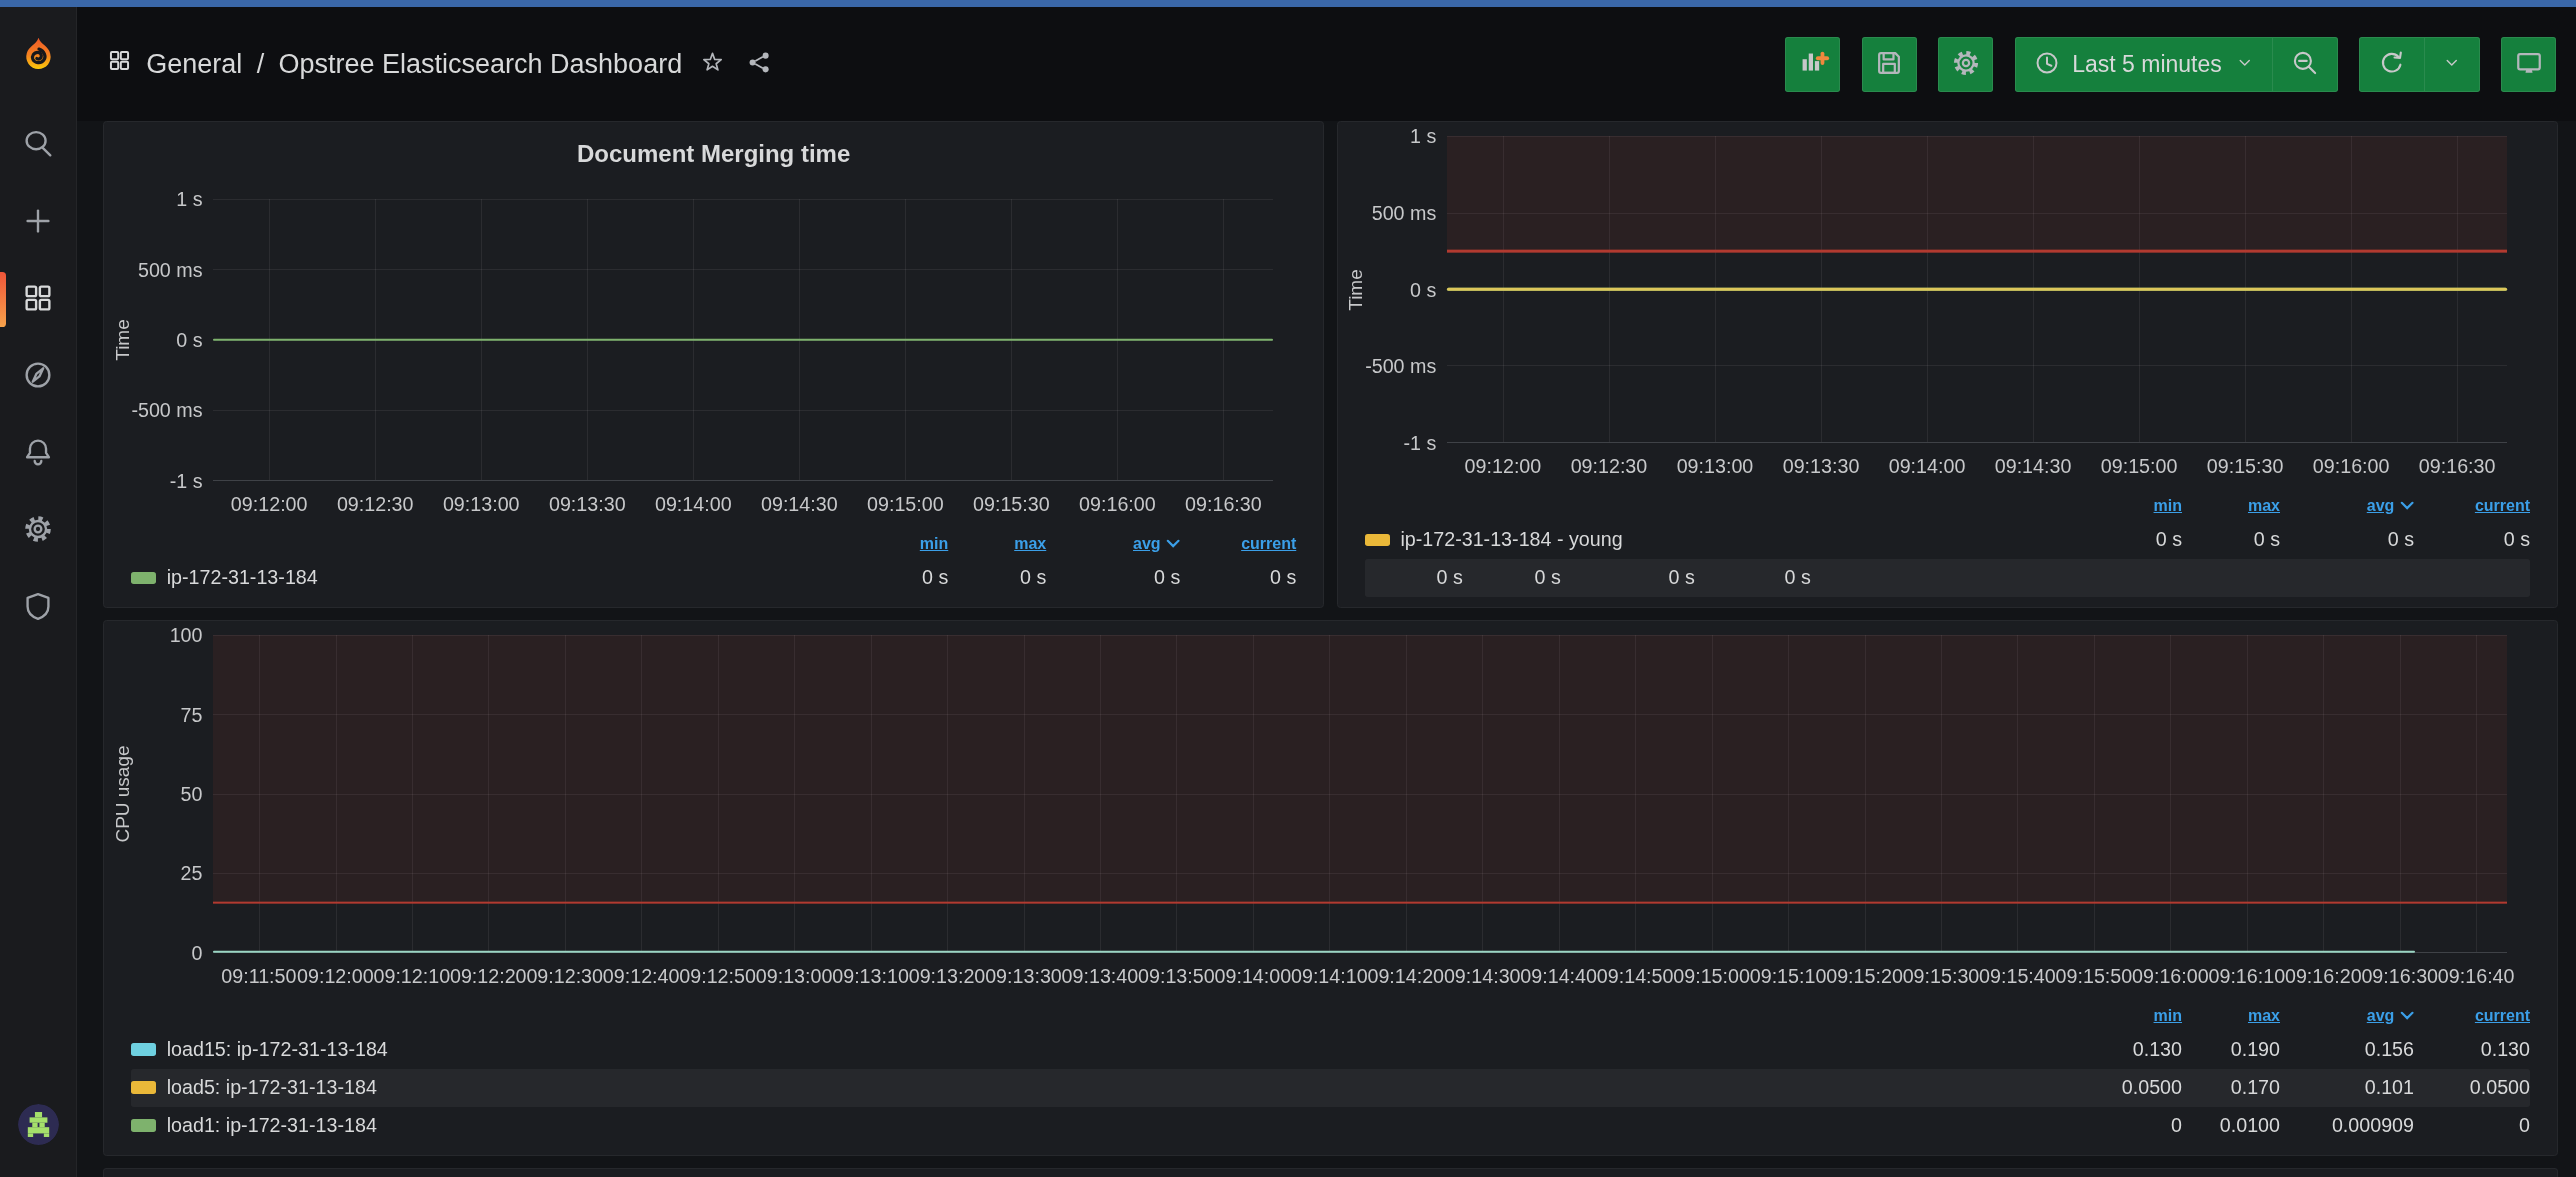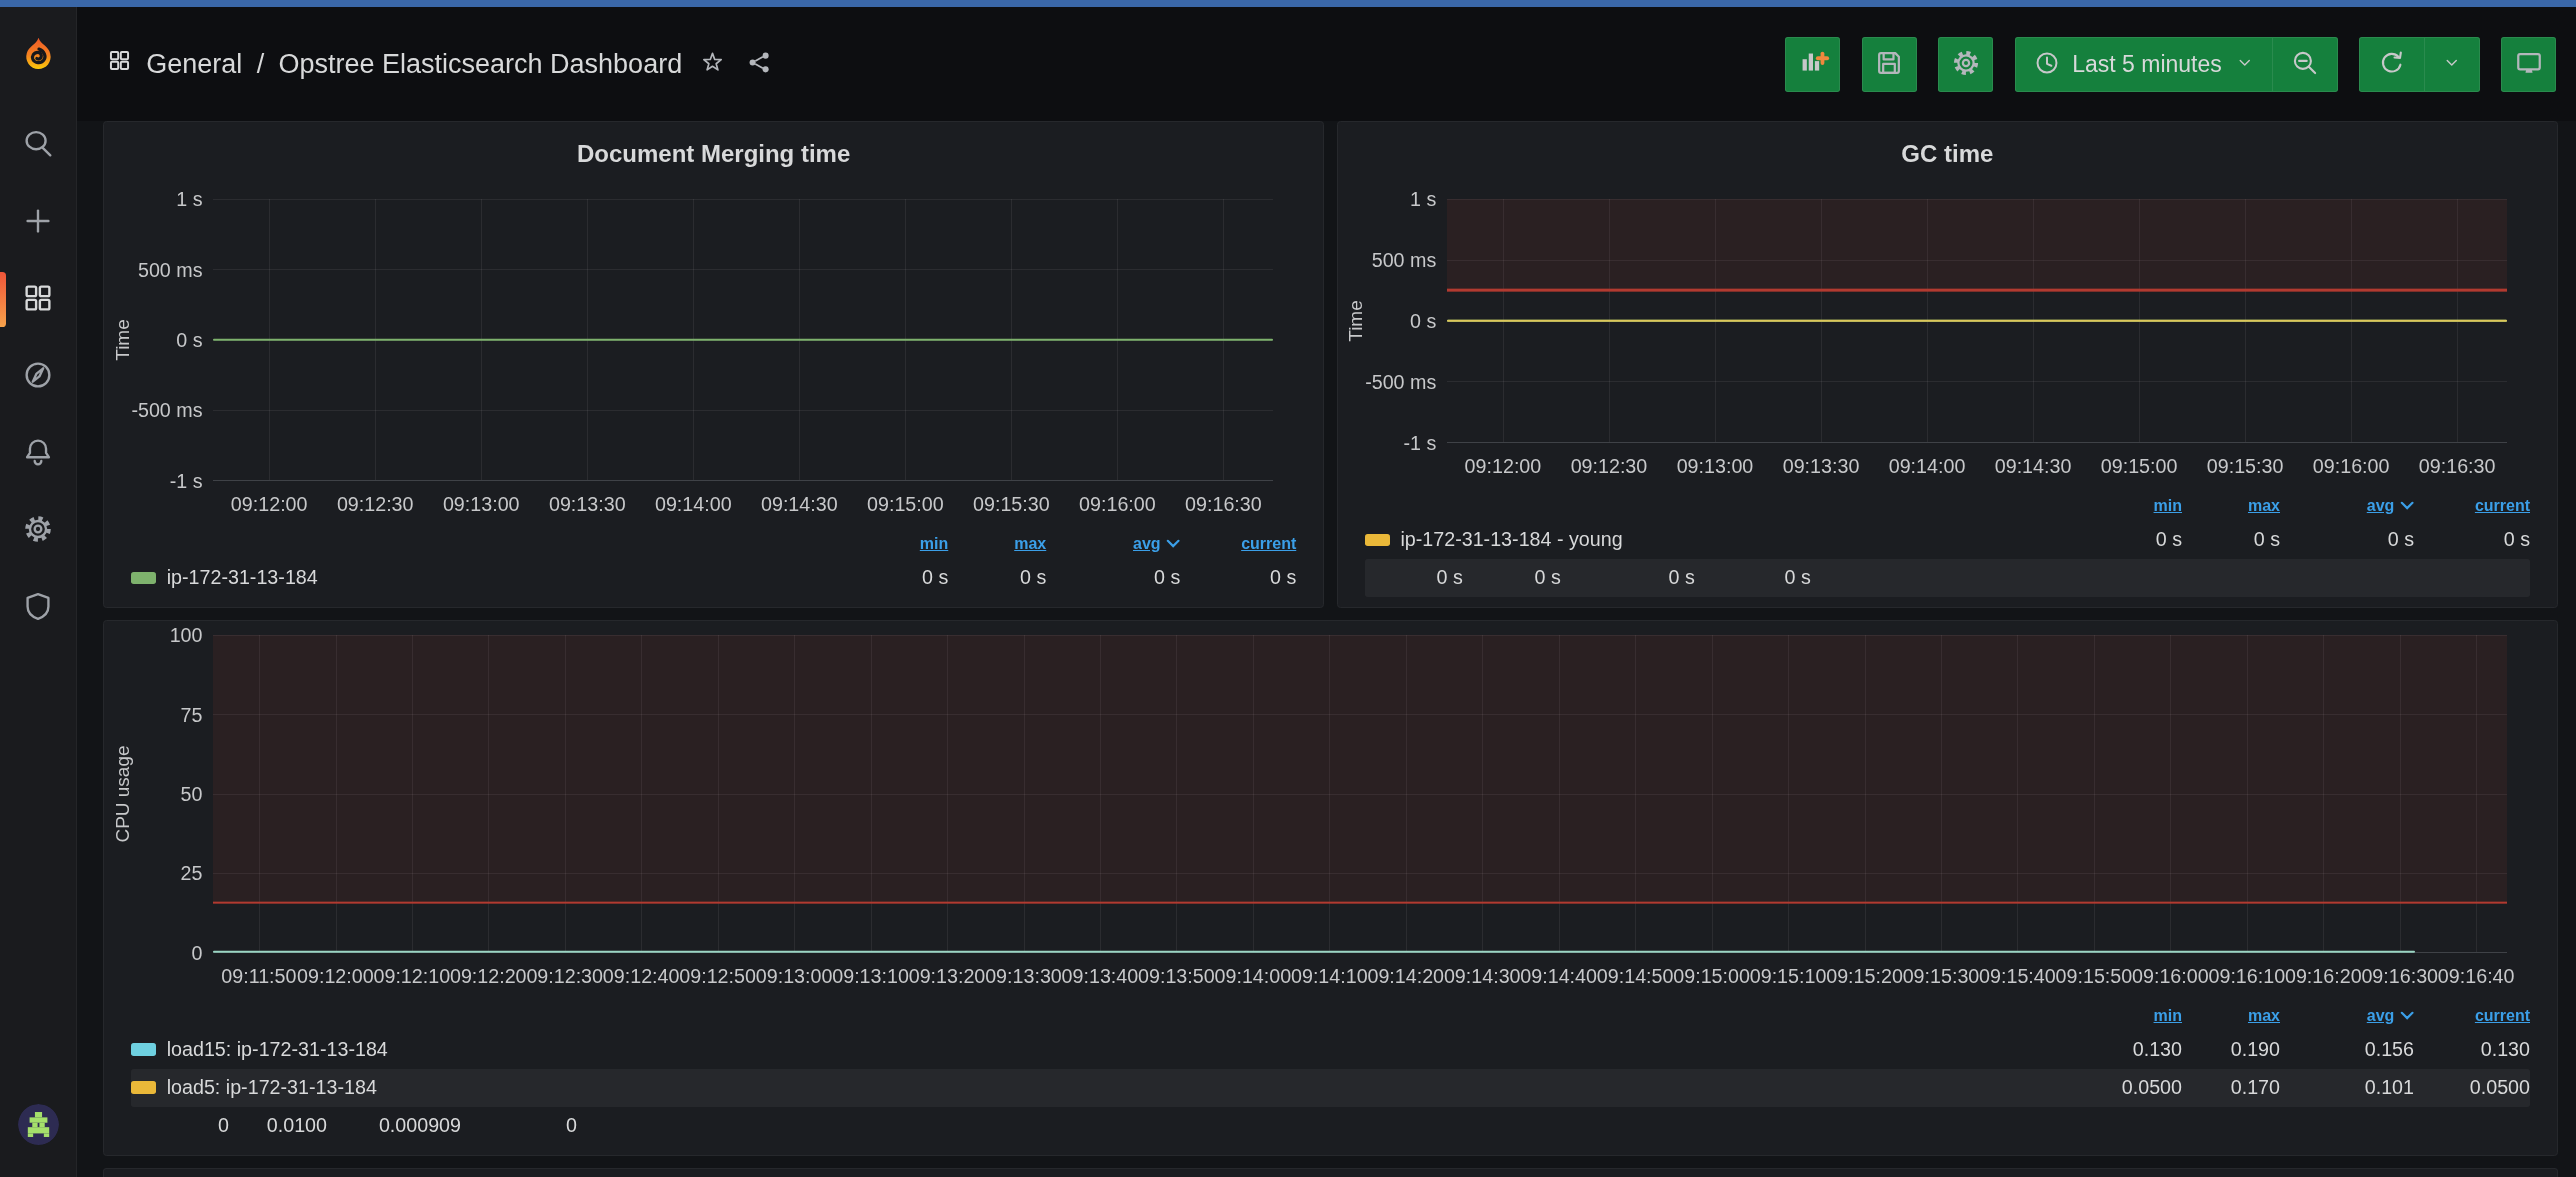--- a/index.html
+++ b/index.html
@@ -377,23 +377,20 @@
                 <span class="lg-val c1">0 s</span>
                 <span class="lg-val c2">0 s</span>
                 <span class="lg-val c3">0 s</span>
               </div>
             </div>
     </div>
   </section>
       </div>
     <div class="mount">
         <section class="panel">
-    <header class="panel-header">
-      <h2 class="panel-title">GC time</h2>
-    </header>
     <div class="chart-wrap">
       <div class="y-axis-label">
               <span>Time</span>
             </div>
       <div class="y-ticks">
               <span class="y-tick" style="top: 0%;">1 s</span>
               <span class="y-tick" style="top: 25%;">500 ms</span>
               <span class="y-tick" style="top: 50%;">0 s</span>
               <span class="y-tick" style="top: 75%;">-500 ms</span>
               <span class="y-tick" style="top: 100%;">-1 s</span>
@@ -574,20 +571,24 @@
                 <div class="lr-left">
                   <span class="swatch" style="background: rgb(234, 184, 57);"></span>
                   <span class="lr-label">load5: ip-172-31-13-184</span>
                 </div>
                 <span class="lg-val c0">0.0500</span>
                 <span class="lg-val c1">0.170</span>
                 <span class="lg-val c2">0.101</span>
                 <span class="lg-val c3">0.0500</span>
               </div>
               <div class="legend-row">
+                <div class="lr-left">
+                  <span class="swatch" style="background: rgb(126, 178, 109);"></span>
+                  <span class="lr-label">load1: ip-172-31-13-184</span>
+                </div>
                 <span class="lg-val c0">0</span>
                 <span class="lg-val c1">0.0100</span>
                 <span class="lg-val c2">0.000909</span>
                 <span class="lg-val c3">0</span>
               </div>
             </div>
     </div>
   </section>
       </div>
   </div>

